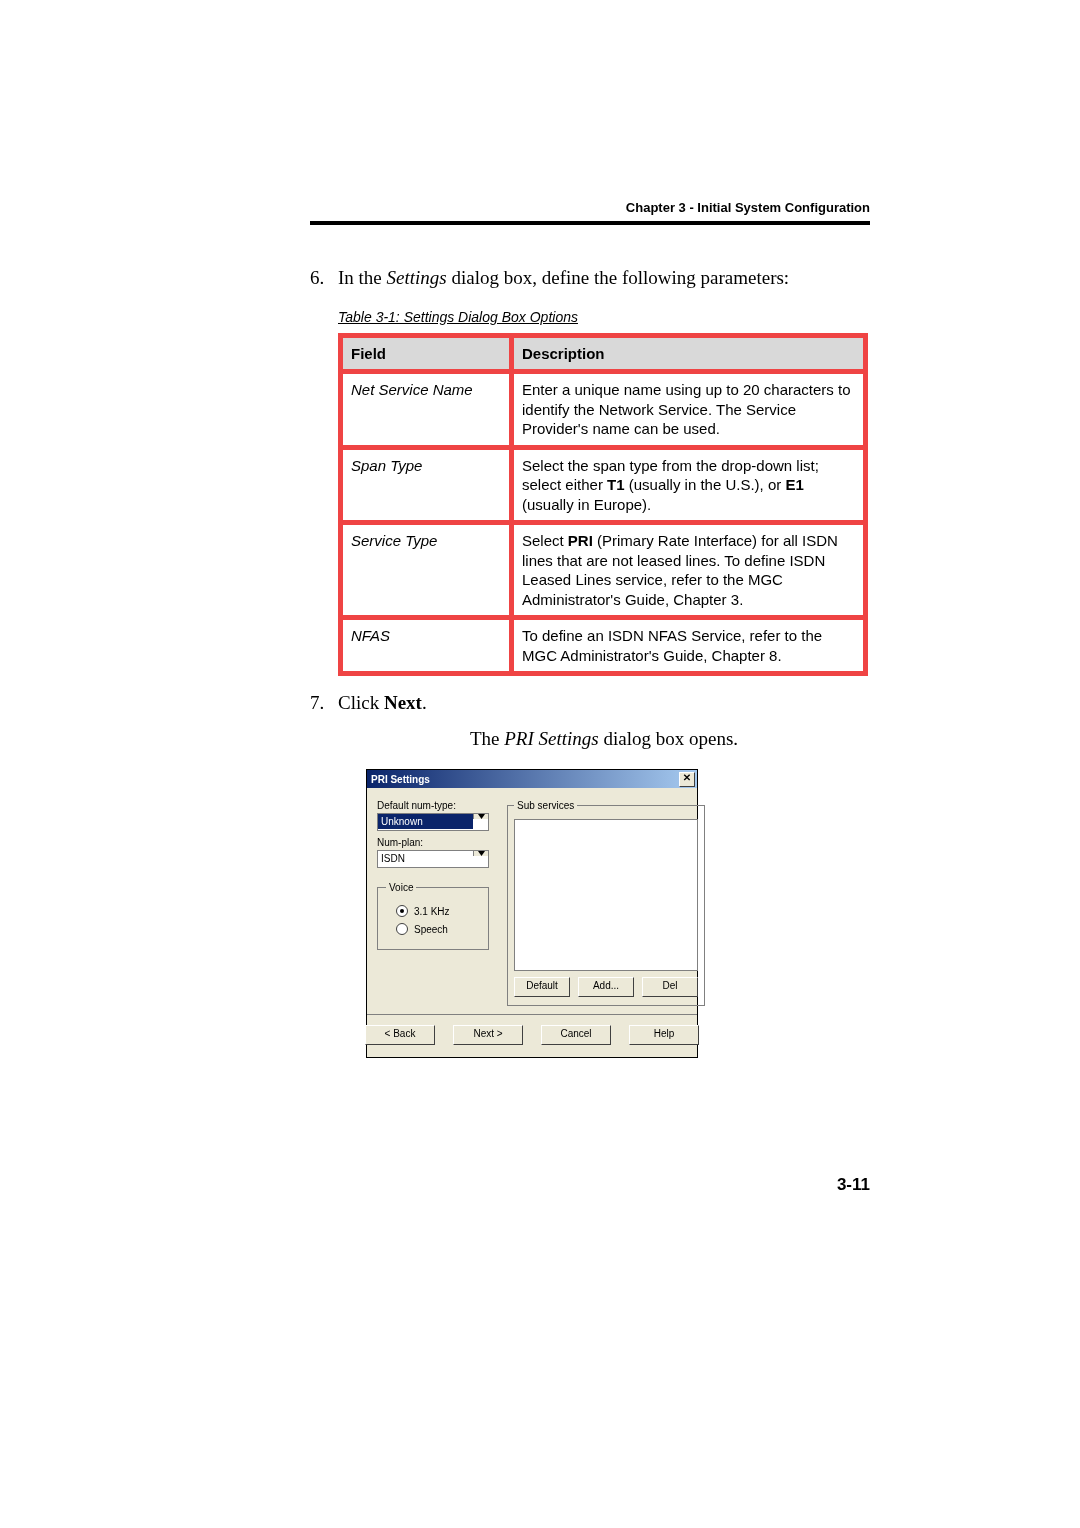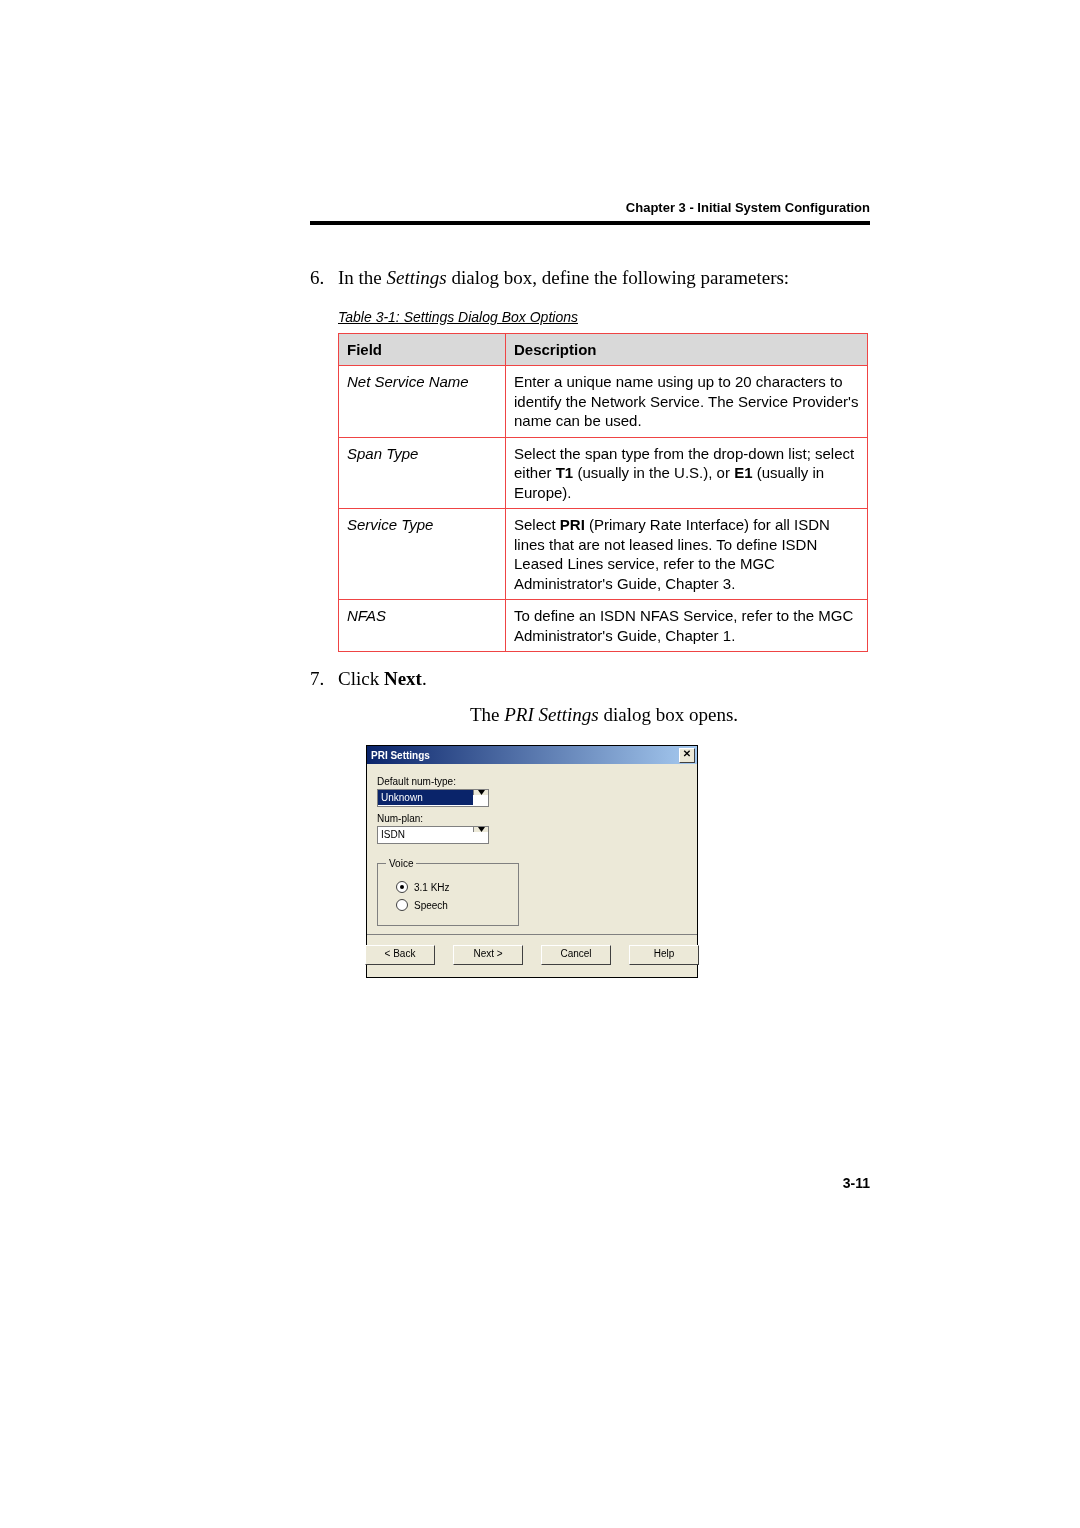--- a/index.html
+++ b/index.html
@@ -51,21 +51,21 @@
   }
   table.opts {
     border-collapse: collapse;
     width: 530px;
     margin-left: 28px;
     font-family: Arial, Helvetica, sans-serif;
     font-size: 15px;
     line-height: 1.3;
   }
   table.opts th, table.opts td {
-    border: 1px solid #ef4444;
+    border: 5px solid #ef4444;
     text-align: left;
     vertical-align: top;
     padding: 6px 8px;
   }
   table.opts th {
     background: #d9d9d9;
     font-weight: bold;
   }
   table.opts td.field {
     font-style: italic;
@@ -78,21 +78,21 @@
     margin-left: 28px;
     line-height: 1.35;
     text-align: center;
   }
   .page-num {
     position: absolute;
     right: 210px;
     top: 1175px;
     font-family: Arial, Helvetica, sans-serif;
     font-weight: bold;
-    font-size: 14px;
+    font-size: 17px;
   }
 
   
   .dialog {
     width: 330px;
     margin: 18px 0 0 56px;
     font-family: "MS Sans Serif", Tahoma, Arial, sans-serif;
     font-size: 10px;
     color: #000;
     border: 1px solid #000;
@@ -264,21 +264,21 @@
         </td>
       </tr>
       <tr>
         <td class="field">Service Type</td>
         <td class="desc-span">
           <span>Select </span><span class="b">PRI</span><span> (Primary Rate Interface) for all ISDN lines that are not leased lines. To define ISDN Leased Lines service, refer to the MGC Administrator's Guide, Chapter 3.</span>
         </td>
       </tr>
       <tr>
         <td class="field">NFAS</td>
-        <td>To define an ISDN NFAS Service, refer to the MGC Administrator's Guide, Chapter 1.</td>
+        <td>To define an ISDN NFAS Service, refer to the MGC Administrator's Guide, Chapter 8.</td>
       </tr>
     </tbody>
   </table>
 
   <div class="step step7-block">
     <div class="num">7.</div>
     <div class="txt">
       <span>Click </span><span class="bold">Next</span><span>.</span>
     </div>
   </div>
@@ -318,20 +318,31 @@
             <span class="radio on"></span>
             <span>3.1 KHz</span>
           </div>
           <div class="radio-row">
             <span class="radio"></span>
             <span>Speech</span>
           </div>
         </fieldset>
       </div>
 
+      <div class="dlg-right">
+        <fieldset class="sub-fs">
+          <legend>Sub services</legend>
+          <div class="sub-box"></div>
+          <div class="btn-row">
+            <div class="win-btn">Default</div>
+            <div class="win-btn">Add...</div>
+            <div class="win-btn">Del</div>
+          </div>
+        </fieldset>
+      </div>
     </div>
     <div class="dlg-footer">
       <div class="win-btn">&lt; Back</div>
       <div class="win-btn">Next &gt;</div>
       <div class="win-btn">Cancel</div>
       <div class="win-btn">Help</div>
     </div>
   </div>
 </div>
 

